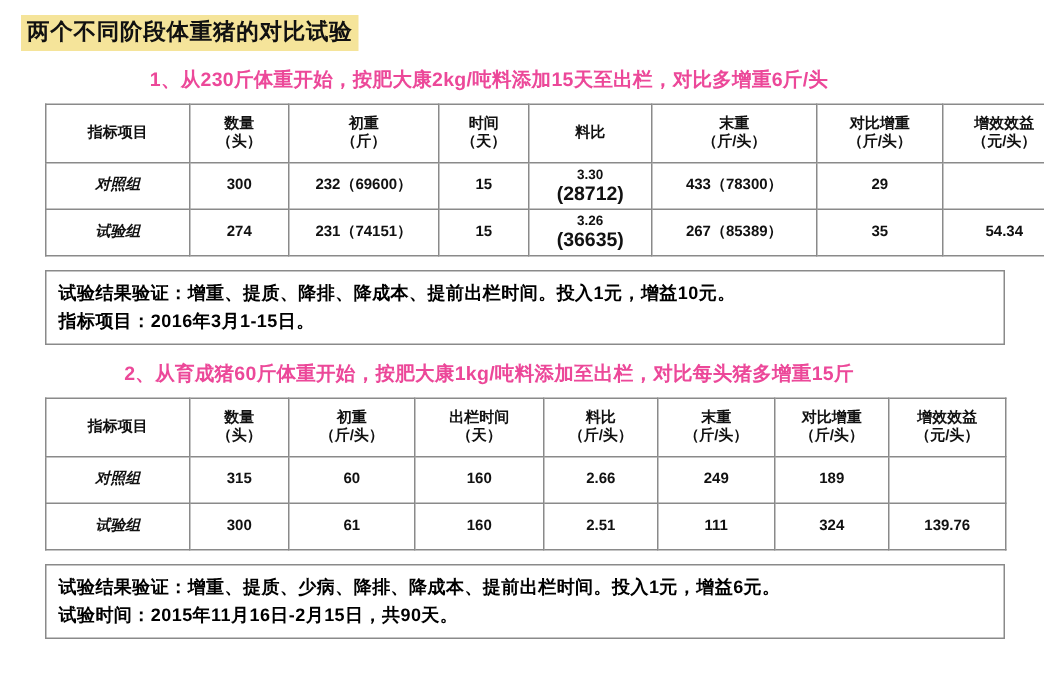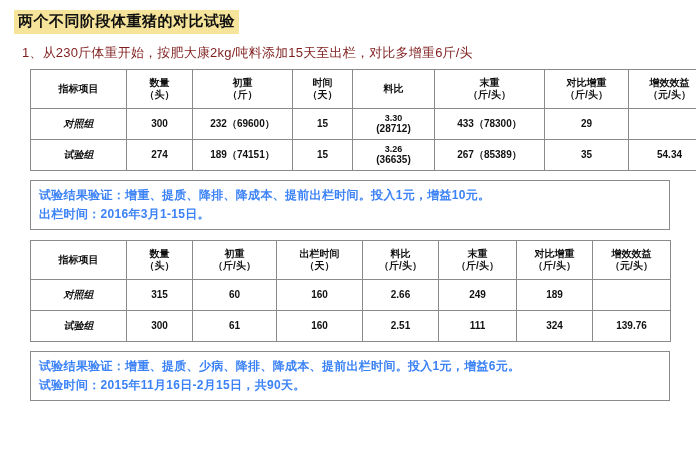--- a/index.html
+++ b/index.html
@@ -28,24 +28,25 @@
     color: #111;
     background: #f5e49a;
     padding: 2px 4px 3px 4px;
     letter-spacing: 0.5px;
   }
   .section {
     margin-top: 10px;
   }
   .section-heading {
     font-size: 13px;
-    font-weight: normal;
-    color: #7f1d1d;
+    font-weight: bold;
+    color: #ec4899;
     margin: 0 0 7px 8px;
     letter-spacing: 0.2px;
+    text-align: center;
   }
   table.data {
     border-collapse: collapse;
     width: 640px;
     margin-left: 16px;
     table-layout: fixed;
   }
   table.data th, table.data td {
     border: 1px solid #8a8a8a;
     font-size: 10px;
@@ -64,36 +65,36 @@
   table.data tbody td {
     height: 26px;
     font-weight: bold;
   }
   table.data tbody td.cell-two-line {
     line-height: 1.15;
     font-size: 9px;
   }
   table.data tbody td .sub {
     display: block;
-    font-size: 10px;
+    font-size: 13px;
     font-weight: bold;
   }
   table.data tbody td.label {
     font-weight: bold;
     font-style: italic;
   }
   .notes {
     margin: 9px 0 0 16px;
     border: 1px solid #8a8a8a;
     width: 640px;
     box-sizing: border-box;
     padding: 5px 8px 6px 8px;
   }
   .notes .line {
-    color: #3b82f6;
+    color: #000000;
     font-size: 12px;
     font-weight: bold;
     line-height: 1.55;
     letter-spacing: 0.3px;
   }
   .col-idx { width: 96px; }
   .col-num { width: 66px; }
   .col-init { width: 100px; }
   .col-time { width: 60px; }
   .col-ratio { width: 82px; }
@@ -177,41 +178,42 @@
             <span>3.30</span>
             <span class="sub">(28712)</span>
           </td>
           <td>433（78300）</td>
           <td>29</td>
           <td></td>
         </tr>
         <tr>
           <td class="label">试验组</td>
           <td>274</td>
-          <td>189（74151）</td>
+          <td>231（74151）</td>
           <td>15</td>
           <td class="cell-two-line">
             <span>3.26</span>
             <span class="sub">(36635)</span>
           </td>
           <td>267（85389）</td>
           <td>35</td>
           <td>54.34</td>
         </tr>
       </tbody>
     </table>
 
     <div class="notes">
       <div class="line">试验结果验证：增重、提质、降排、降成本、提前出栏时间。投入1元，增益10元。</div>
-      <div class="line">出栏时间：2016年3月1-15日。</div>
+      <div class="line">指标项目：2016年3月1-15日。</div>
     </div>
   </div>
 
   
   <div class="section">
+    <div class="section-heading">2、从育成猪60斤体重开始，按肥大康1kg/吨料添加至出栏，对比每头猪多增重15斤</div>
     <table class="data s2">
       <colgroup>
         <col class="col-idx">
           <col class="col-num">
           <col class="col-init">
           <col class="col-time">
         <col class="col-ratio">
           <col class="col-final">
           <col class="col-gain">
           <col class="col-profit">

